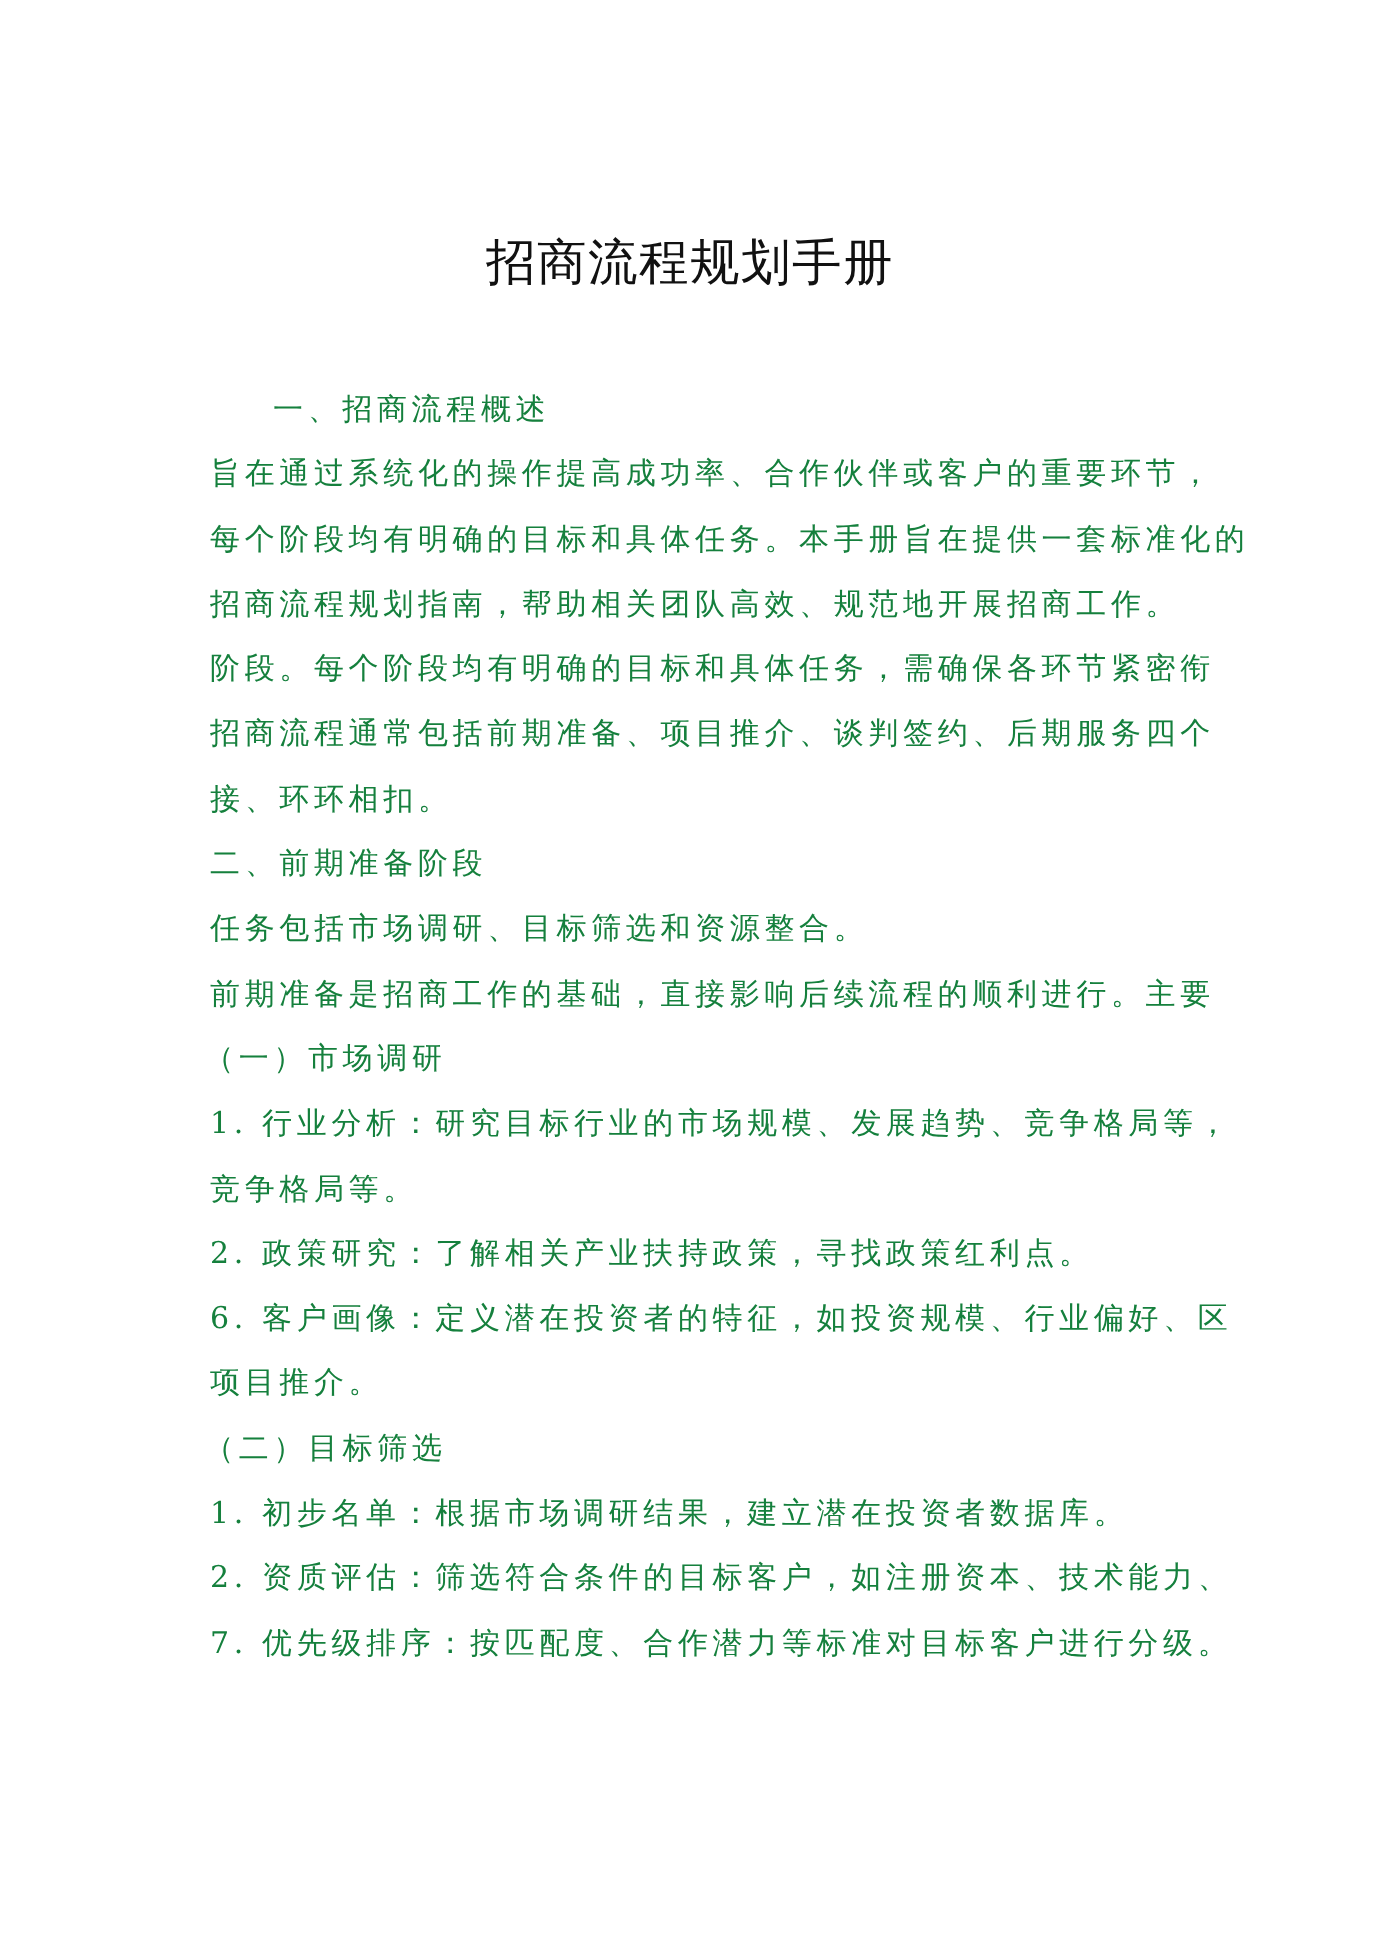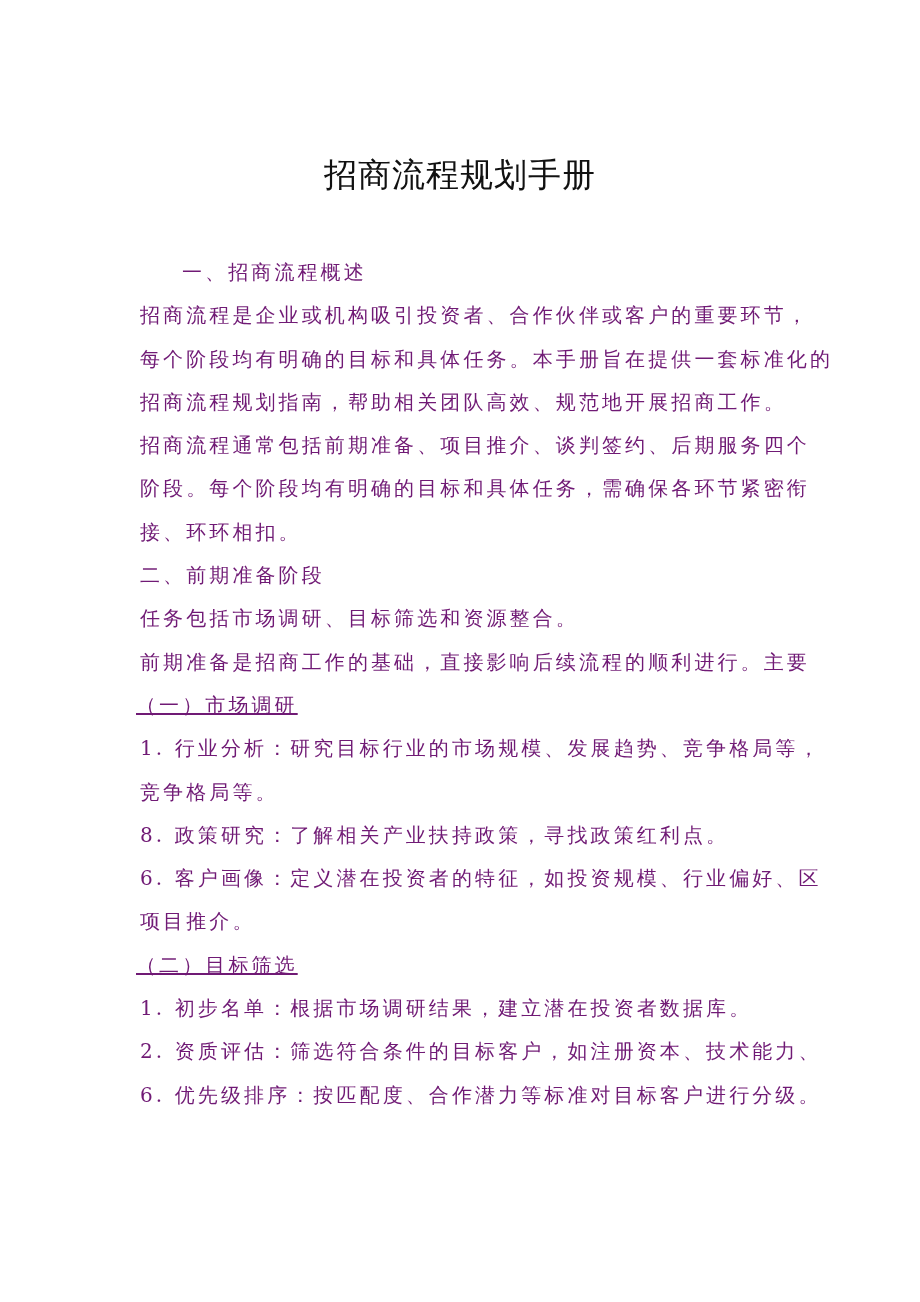--- a/index.html
+++ b/index.html
@@ -44,76 +44,76 @@
       top: 251px;
       width: 645px;
     }
     .line {
       display: block;
       height: 43.3px;
       line-height: 43.3px;
       font-size: 20px;
       letter-spacing: 3.1px;
       white-space: nowrap;
-      color: #701a75;
+      color: #15803d;
     }
     .indent { padding-left: 42px; }
-    .sub { padding-left: 0; margin-left: -4px; text-decoration: underline; }
+    .sub { padding-left: 0; margin-left: -4px; }
   </style>
 </head>
 <body>
 
 <div class="page">
   <h1 class="doc-title">招商流程规划手册</h1>
 
   <div class="body">
 
     <div>
       <span class="line indent">一、招商流程概述</span>
       <div>
-        <span class="line">招商流程是企业或机构吸引投资者、合作伙伴或客户的重要环节，</span>
+        <span class="line">旨在通过系统化的操作提高成功率、合作伙伴或客户的重要环节，</span>
         <span class="line">每个阶段均有明确的目标和具体任务。本手册旨在提供一套标准化的</span>
         <span class="line">招商流程规划指南，帮助相关团队高效、规范地开展招商工作。</span>
       </div>
       <div>
+        <span class="line">阶段。每个阶段均有明确的目标和具体任务，需确保各环节紧密衔</span>
         <span class="line">招商流程通常包括前期准备、项目推介、谈判签约、后期服务四个</span>
-        <span class="line">阶段。每个阶段均有明确的目标和具体任务，需确保各环节紧密衔</span>
         <span class="line">接、环环相扣。</span>
       </div>
     </div>
 
     <div>
       <span class="line">二、前期准备阶段</span>
       <div>
         <span class="line">任务包括市场调研、目标筛选和资源整合。</span>
         <span class="line">前期准备是招商工作的基础，直接影响后续流程的顺利进行。主要</span>
       </div>
 
       <div>
         <span class="line sub">（一）市场调研</span>
         <div>
           <span class="line">1. 行业分析：研究目标行业的市场规模、发展趋势、竞争格局等，</span>
           <span class="line">竞争格局等。</span>
         </div>
         <div>
-          <span class="line">8. 政策研究：了解相关产业扶持政策，寻找政策红利点。</span>
+          <span class="line">2. 政策研究：了解相关产业扶持政策，寻找政策红利点。</span>
         </div>
         <div>
           <span class="line">6. 客户画像：定义潜在投资者的特征，如投资规模、行业偏好、区</span>
           <span class="line">项目推介。</span>
         </div>
       </div>
 
       <div>
         <span class="line sub">（二）目标筛选</span>
         <div>
           <span class="line">1. 初步名单：根据市场调研结果，建立潜在投资者数据库。</span>
         </div>
         <div>
           <span class="line">2. 资质评估：筛选符合条件的目标客户，如注册资本、技术能力、</span>
         </div>
         <div>
-          <span class="line">6. 优先级排序：按匹配度、合作潜力等标准对目标客户进行分级。</span>
+          <span class="line">7. 优先级排序：按匹配度、合作潜力等标准对目标客户进行分级。</span>
         </div>
       </div>
     </div>
   </div>
 </div>
 
 </body></html>

